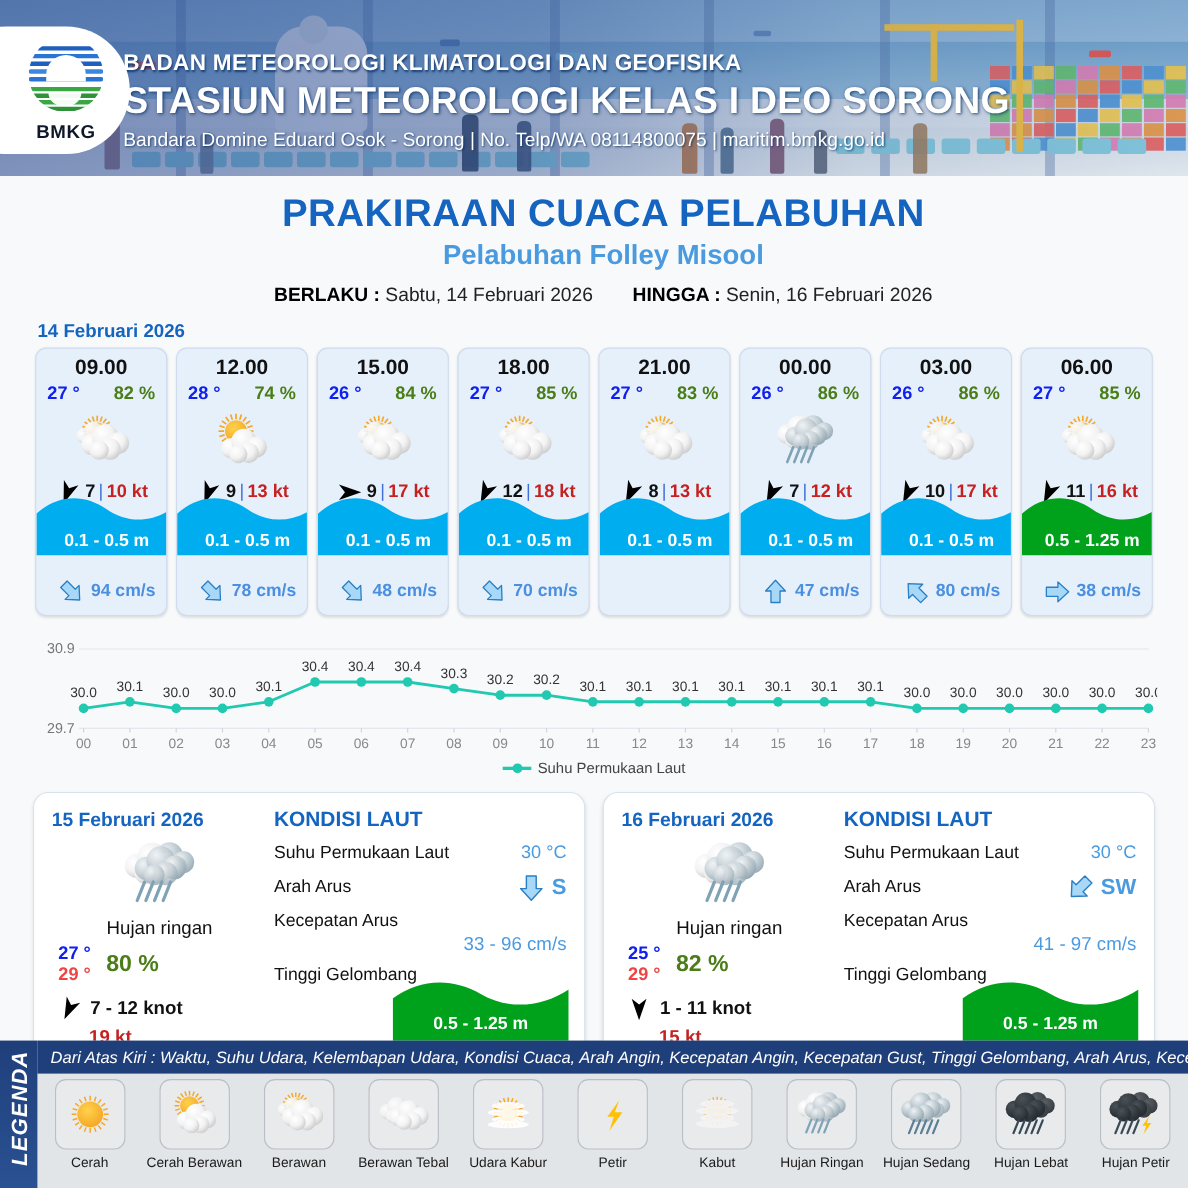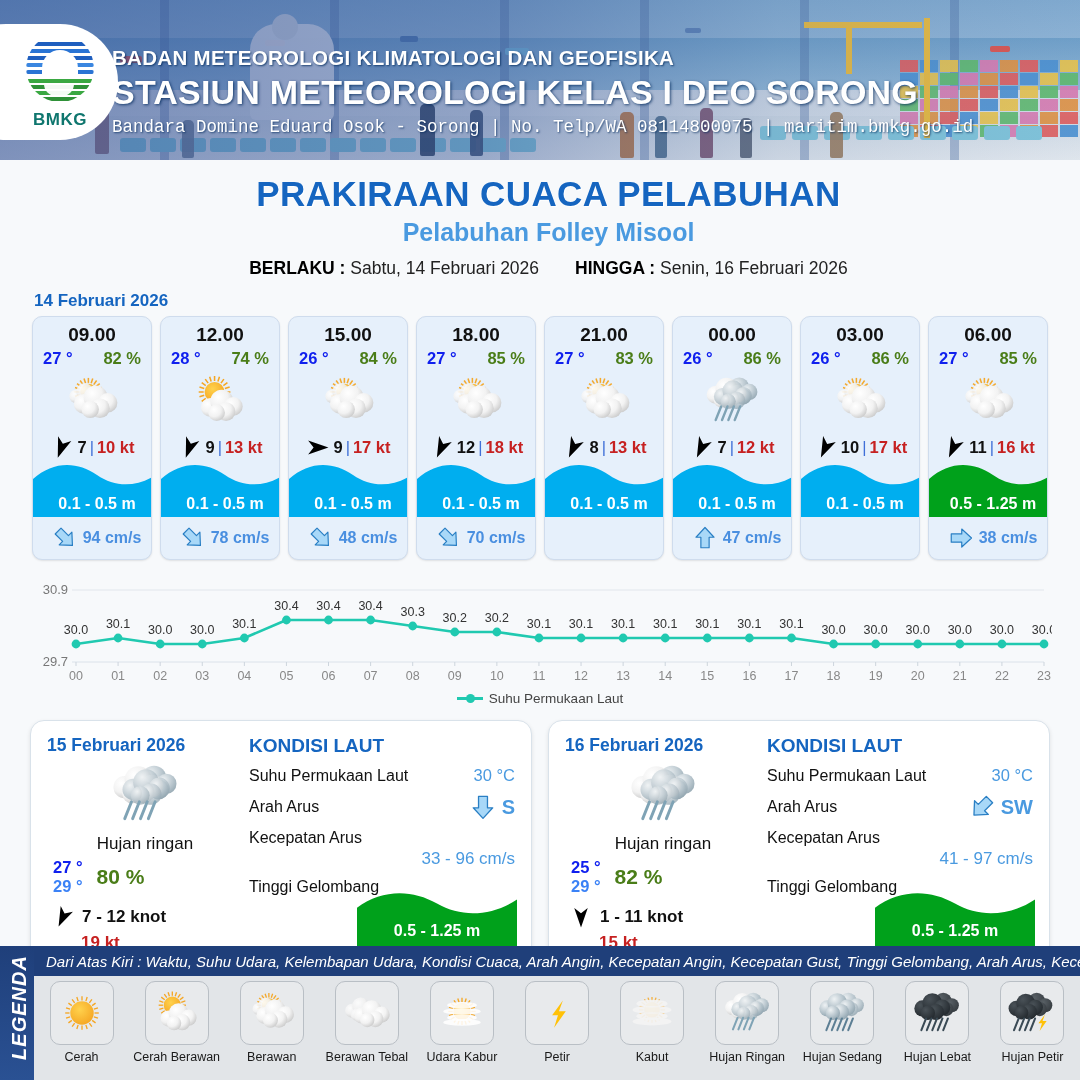--- a/index.html
+++ b/index.html
@@ -41,30 +41,30 @@
     background:#fff; border-radius:85px;
     display:flex; align-items:center; justify-content:flex-end;
     padding-right:16px;
     z-index:6;
   }
   .logo-mark { width:84px; height:96px; position:relative; }
   .logo-circle { position:absolute; left:8px; top:0; width:68px; height:68px; overflow:hidden; border-radius:50%; }
   .ls { position:absolute; left:0; height:4px; border-radius:2px; }
   .logo-text {
     position:absolute; left:0; bottom:0; width:84px;
-    text-align:center; font-weight:bold; font-size:17px; color:#0f766e;
+    text-align:center; font-weight:bold; font-size:17px; color:#0f172a;
     letter-spacing:.5px;
   }
   .hdr-text { position:absolute; left:112px; top:30px; z-index:5; }
   .hdr-l1 { font-size:20.5px; font-weight:bold; color:#fff; letter-spacing:.3px;
     text-shadow:1px 1px 2px rgba(0,40,90,.75);margin-top:16px; }
   .hdr-l2 { font-size:34px; font-weight:bold; color:#fff; margin-top:3px; letter-spacing:.2px;
     text-shadow:1px 1px 3px rgba(0,40,90,.8); }
   .hdr-l3 { font-size:17.5px; color:#fff; margin-top:5px;
-    text-shadow:1px 1px 2px rgba(0,40,90,.75);font-family:Liberation Mono, monospace; }
+    text-shadow:1px 1px 2px rgba(0,40,90,.75); }
 
   
   .title-wrap { text-align:center; margin-top:14px;padding-left:17px; }
   .title-main { font-size:35px; font-weight:bold; color:#1565c0; letter-spacing:.4px;
     text-shadow:1px 1px 0 rgba(255,255,255,.95); }
   .title-sub { font-size:25px; font-weight:bold; color:#4a9ae0; margin-top:4px; }
   .valid-row { margin-top:11px; display:flex; justify-content:center; gap:36px;
     font-size:17.5px; color:#222; }
   .valid-row b { color:#000; }
 
@@ -83,21 +83,21 @@
   .c-time { text-align:center; font-size:19px; font-weight:bold; color:#111; padding-top:7px; }
   .c-th { display:flex; justify-content:space-between; padding:3px 10px 0 10px; font-size:16.5px; font-weight:bold; }
   .c-temp { color:#1020ee; }
   .c-hum { color:#4a7d18; }
   .c-icon { height:62px; display:flex; align-items:center; justify-content:center; margin-top:2px; }
   .c-wind { display:flex; align-items:center; justify-content:center; gap:3px;
     font-size:16.5px; font-weight:bold; height:30px; }
   .c-wind .deg { color:#111; }
   .c-wind .bar { color:#3f6fd8; font-weight:normal; }
   .c-wind .kt { color:#c62121; }
-  .wave-zone { position:absolute; left:0; bottom:42px; width:128px; height:60px; }
+  .wave-zone { position:absolute; left:0; bottom:54px; width:128px; height:60px; }
   .wave-svg { display:block; }
   .wave-label { position:absolute; left:0; bottom:0; width:128px; text-align:center;
     color:#fff; font-size:16px; font-weight:bold; padding-bottom:4px; }
   .c-curr { position:absolute; left:0; bottom:0; width:128px; height:42px;
     display:flex; align-items:center; justify-content:center; gap:6px;
     font-size:16px; font-weight:bold; color:#4a8fe0; }
 
   
   .chart-box { margin:16px 28px 0 28px; position:relative; height:112px; }
   .chart-legend { text-align:center; margin-top:3px; font-size:13.5px; color:#444;
@@ -113,21 +113,21 @@
     box-shadow:0 2px 4px rgba(0,0,0,.10);
     height:244px; padding:14px 16px; display:flex; position:relative;
   }
   .day-left { width:196px; position:relative; }
   .day-date { font-size:17.5px; font-weight:bold; color:#1565c0; }
   .day-ico { height:74px; display:flex; align-items:center; justify-content:center; margin-top:2px; }
   .day-cond { text-align:center; font-size:17px; color:#111; margin-top:2px; }
   .day-temps { display:flex; align-items:center; gap:14px; margin-top:4px; padding-left:6px; }
   .tcol { font-size:16.5px; font-weight:bold; line-height:1.15; }
   .tmin { color:#1020ee; }
-  .tmax { color:#3b82f6; }
+  .tmax { color:#ef4444; }
   .day-hum { font-size:21px; font-weight:bold; color:#4a7d18; }
   .day-wind { display:flex; align-items:center; gap:7px; margin-top:9px; padding-left:4px;
     font-size:17px; font-weight:bold; color:#111; }
   .day-gust { font-size:17px; font-weight:bold; color:#c62121; margin-top:4px; padding-left:34px; }
 
   .day-right { flex:1; position:relative; padding-left:6px; }
   .kl-title { font-size:19px; font-weight:bold; color:#1565c0; margin-bottom:3px; }
   .kl-row { display:flex; justify-content:space-between; align-items:center;
     font-size:16px; color:#111; margin-top:9px; }
   .kl-val { color:#4a9ae0; font-size:16.5px; font-weight:normal; }
@@ -895,20 +895,26 @@
         <span class="deg">10</span>
         <span class="bar">|</span>
         <span class="kt">17 kt</span>
       </div>
       <div class="wave-zone">
         <svg width="128" height="60" viewBox="0 0 128 60" preserveAspectRatio="none" class="wave-svg">
           <path d="M0 22 C 20 4, 44 4, 64 18 C 84 32, 108 30, 128 14 L128 60 L0 60 Z" fill="#00aeef"></path>
         </svg>
         <div class="wave-label">0.1 - 0.5 m</div>
       </div>
+      <div class="c-curr">
+        <svg width="24" height="24" viewBox="0 0 32 32">
+          <path d="M16 2 L28 15 L21.5 15 L21.5 29 L10.5 29 L10.5 15 L4 15 Z" fill="#a8d8f8" stroke="#2a7fc4" stroke-width="1.6" stroke-linejoin="round" transform="rotate(315 16 16)"></path>
+        </svg>
+        <span>80 cm/s</span>
+      </div>
     </div>
     <div class="card">
       <div class="c-time">06.00</div>
       <div class="c-th">
         <span class="c-temp">27 °</span>
         <span class="c-hum">85 %</span>
       </div>
       <div class="c-icon">
         <svg width="58" height="58" viewBox="0 0 64 64">
           <defs>

